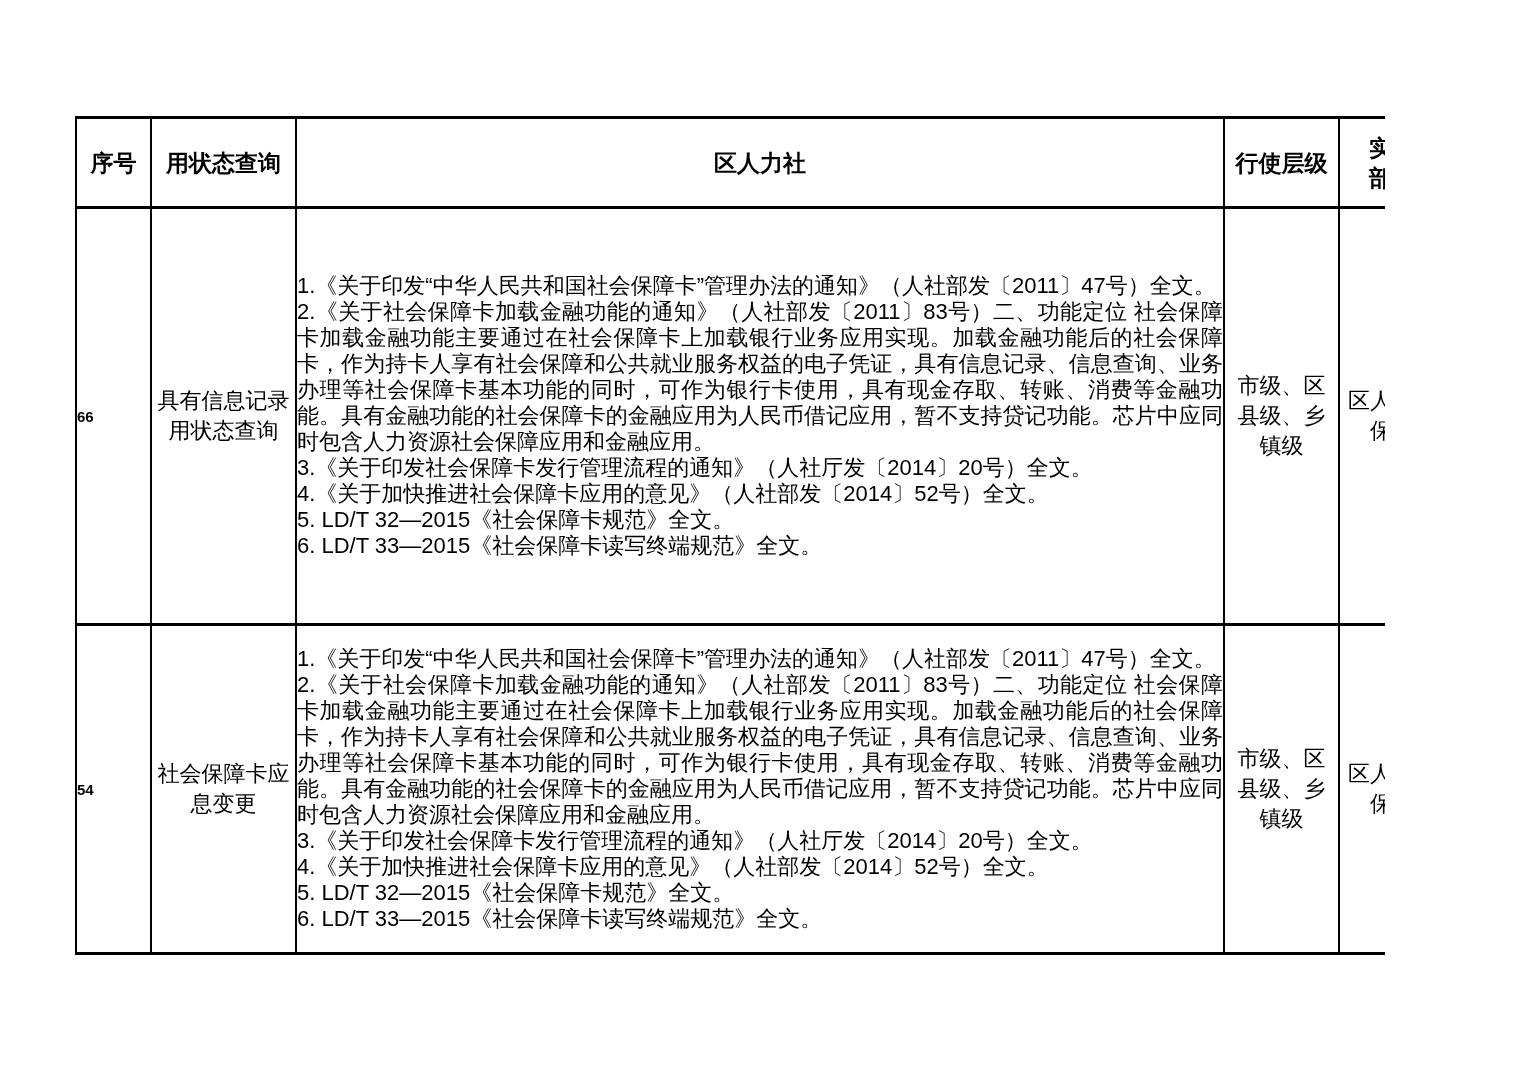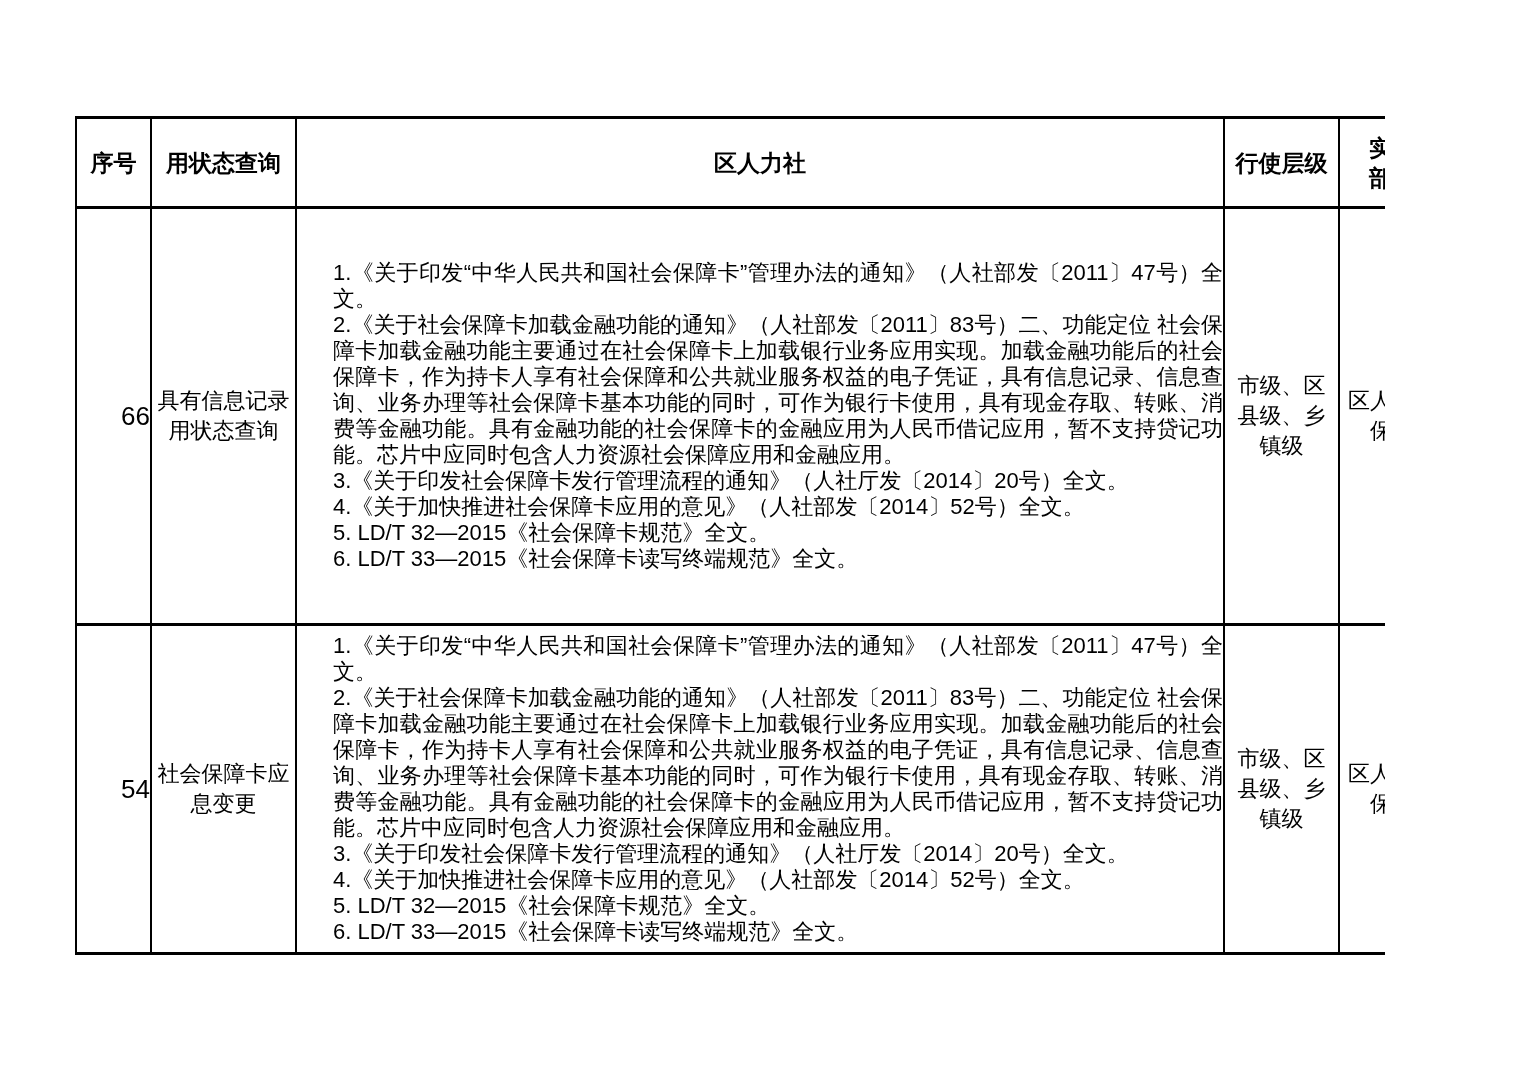--- a/index.html
+++ b/index.html
@@ -46,30 +46,31 @@
     text-align: center;
     white-space: pre-line;
   }
   .cell-center {
     font-size: 22px;
     line-height: 30px;
     text-align: center;
     white-space: pre-line;
   }
   .cell-serial {
-    font-size: 26px;
-    text-align: right;
+    font-size: 15px;
+    text-align: left;
+    font-weight: bold;
   }
   .cell-basis {
     font-size: 22px;
     line-height: 26px;
     text-align: justify;
     padding: 0 4px 0 5px;
   }
-  .cell-basis .basis-wrap { display: block; padding-left: 36px; }
+  .cell-basis .basis-wrap { display: block; }
   .cell-basis p { margin: 0; }
 </style>
 </head>
 <body>
 
 <div class="page">
   <table class="doc-table">
     <colgroup>
       <col style="width:75px">
       <col style="width:145px">

